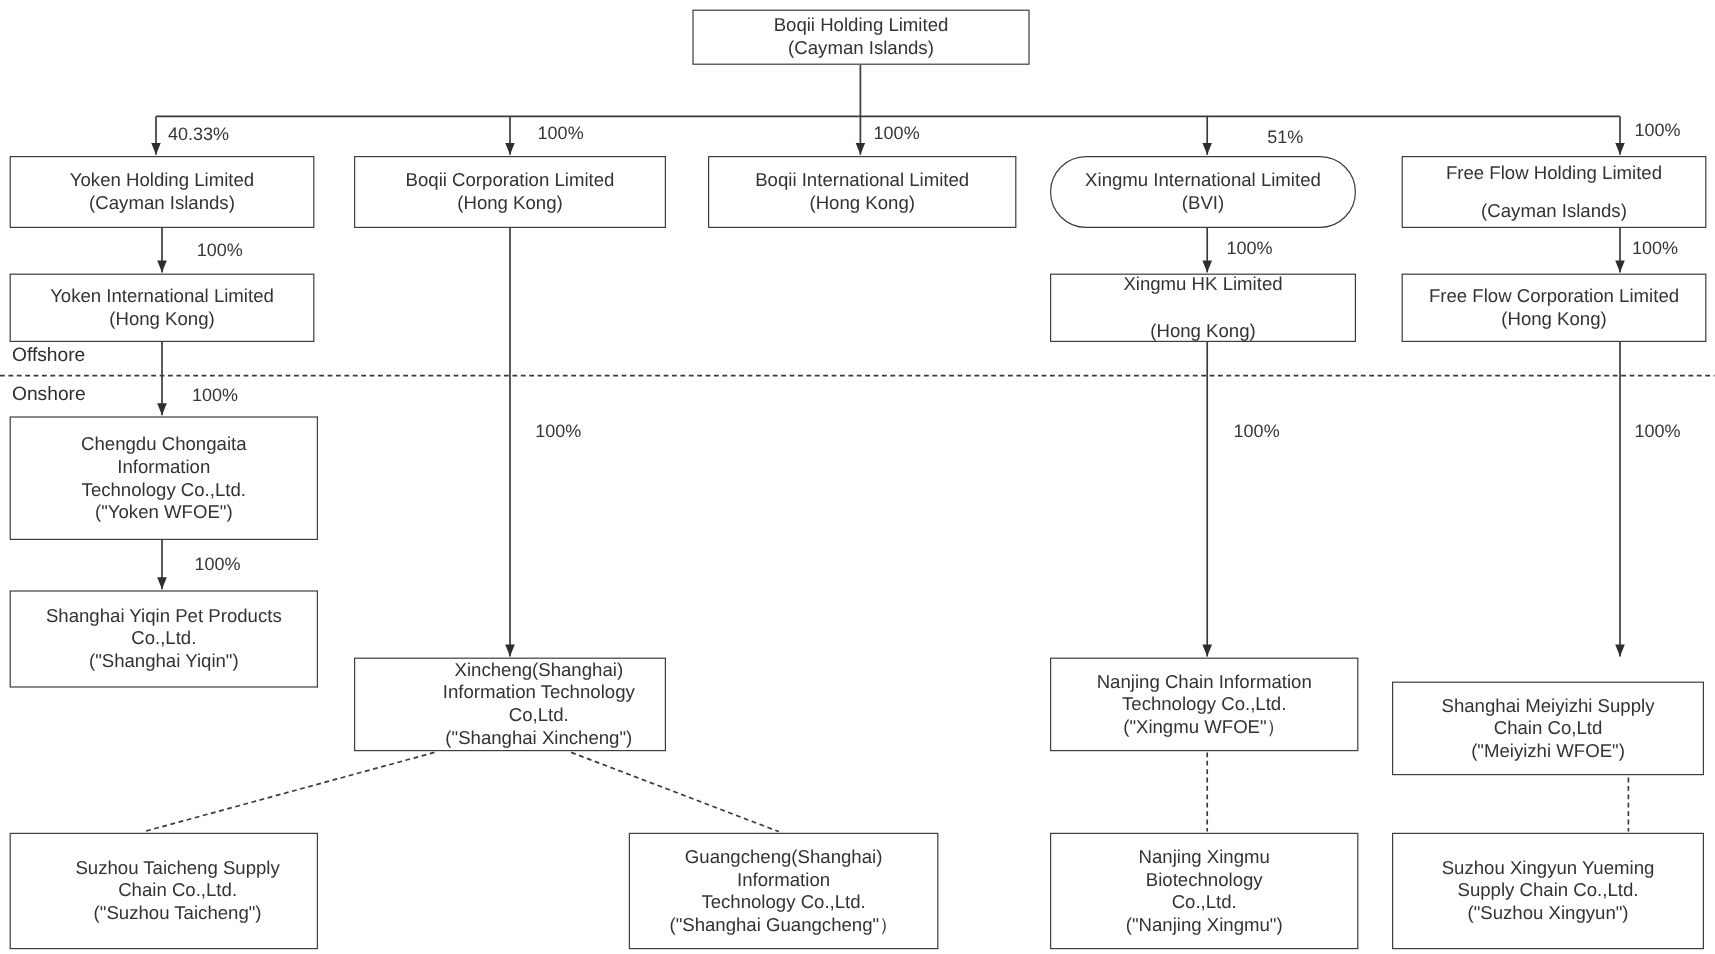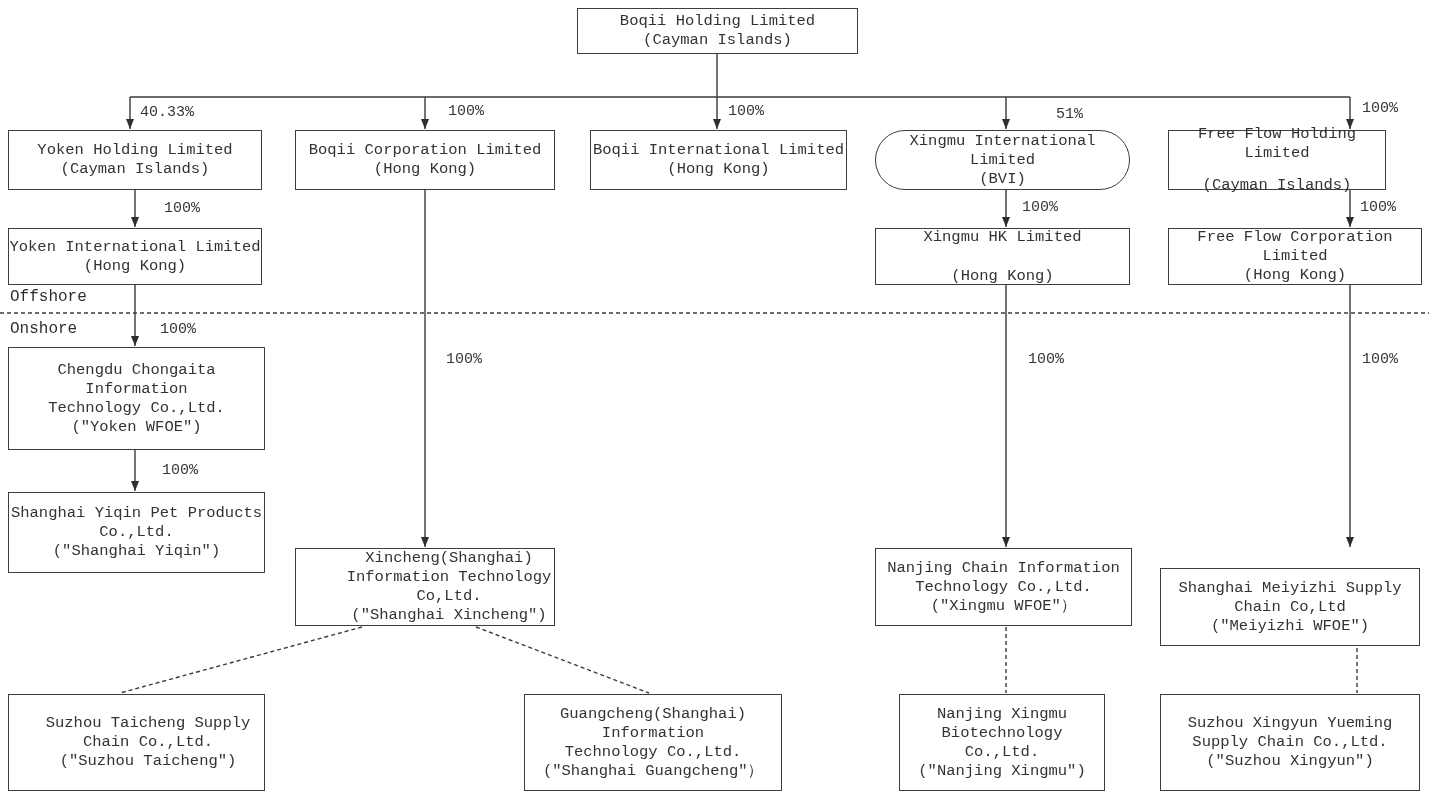--- a/index.html
+++ b/index.html
@@ -5,21 +5,21 @@
   html, body {
     margin: 0;
     padding: 0;
     background: #ffffff;
   }
   .canvas {
     position: relative;
     width: 1429px;
     height: 795px;
     background: #ffffff;
-    font-family: Liberation Mono, monospace;
+    font-family: Liberation Sans, sans-serif;
     overflow: hidden;
   }
   svg.edges {
     position: absolute;
     left: 0; top: 0;
     width: 1429px; height: 795px;
     pointer-events: none;
   }
   .node {
     position: absolute;
@@ -96,21 +96,21 @@
         <div>(Hong Kong)</div>
       </div>
       <div class="node" style="left: 590px; top: 130px; width: 257px; height: 60px;">
         <div>Boqii International Limited</div>
         <div>(Hong Kong)</div>
       </div>
       <div class="node" style="left: 875px; top: 130px; width: 255px; height: 60px; border-radius: 30px;">
         <div>Xingmu International Limited</div>
         <div>(BVI)</div>
       </div>
-      <div class="node" style="left: 1168px; top: 130px; width: 218px; height: 60px; gap: 13px;">
+      <div class="node" style="left: 1168px; top: 130px; width: 254px; height: 60px; gap: 13px;">
         <div>Free Flow Holding Limited</div>
         <div>(Cayman Islands)</div>
       </div>
       <div class="node" style="left: 8px; top: 228px; width: 254px; height: 57px;">
         <div>Yoken International Limited</div>
         <div>(Hong Kong)</div>
       </div>
       <div class="node" style="left: 875px; top: 228px; width: 255px; height: 57px; gap: 20px;">
         <div>Xingmu HK Limited</div>
         <div>(Hong Kong)</div>
@@ -149,21 +149,21 @@
         <div>Suzhou Taicheng Supply</div>
         <div>Chain Co.,Ltd.</div>
         <div>("Suzhou Taicheng")</div>
       </div>
       <div class="node" style="left: 524px; top: 694px; width: 258px; height: 97px;">
         <div>Guangcheng(Shanghai)</div>
         <div>Information</div>
         <div>Technology Co.,Ltd.</div>
         <div>("Shanghai Guangcheng"）</div>
       </div>
-      <div class="node" style="left: 875px; top: 694px; width: 206px; height: 97px; margin-left: 24px;">
+      <div class="node" style="left: 875px; top: 694px; width: 257px; height: 97px;">
         <div>Nanjing Xingmu</div>
         <div>Biotechnology</div>
         <div>Co.,Ltd.</div>
         <div>("Nanjing Xingmu")</div>
       </div>
       <div class="node" style="left: 1160px; top: 694px; width: 260px; height: 97px;">
         <div>Suzhou Xingyun Yueming</div>
         <div>Supply Chain Co.,Ltd.</div>
         <div>("Suzhou Xingyun")</div>
       </div>

